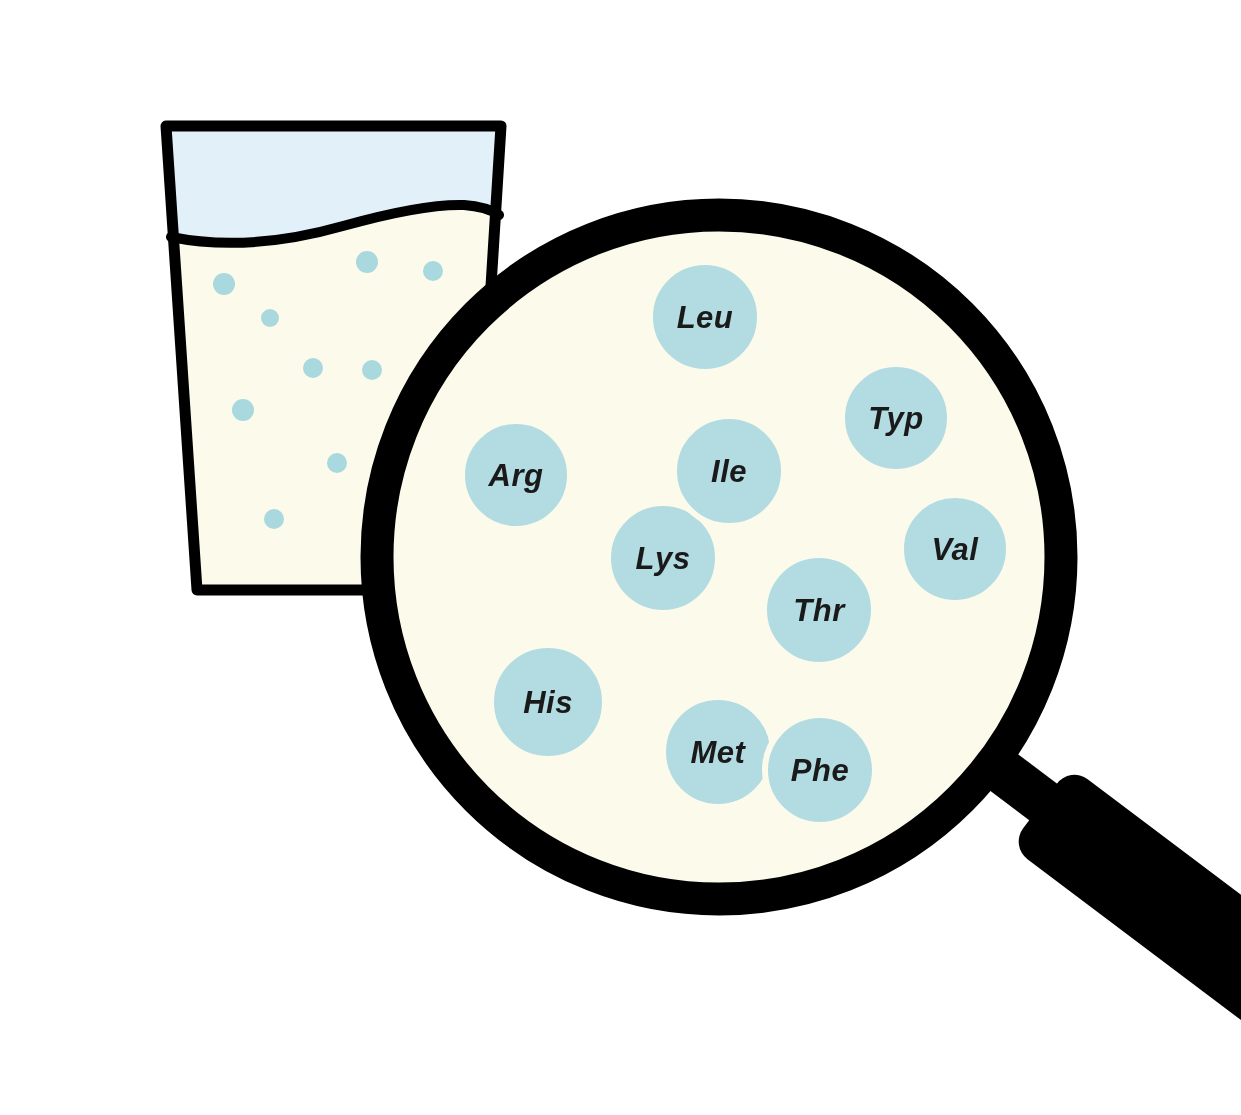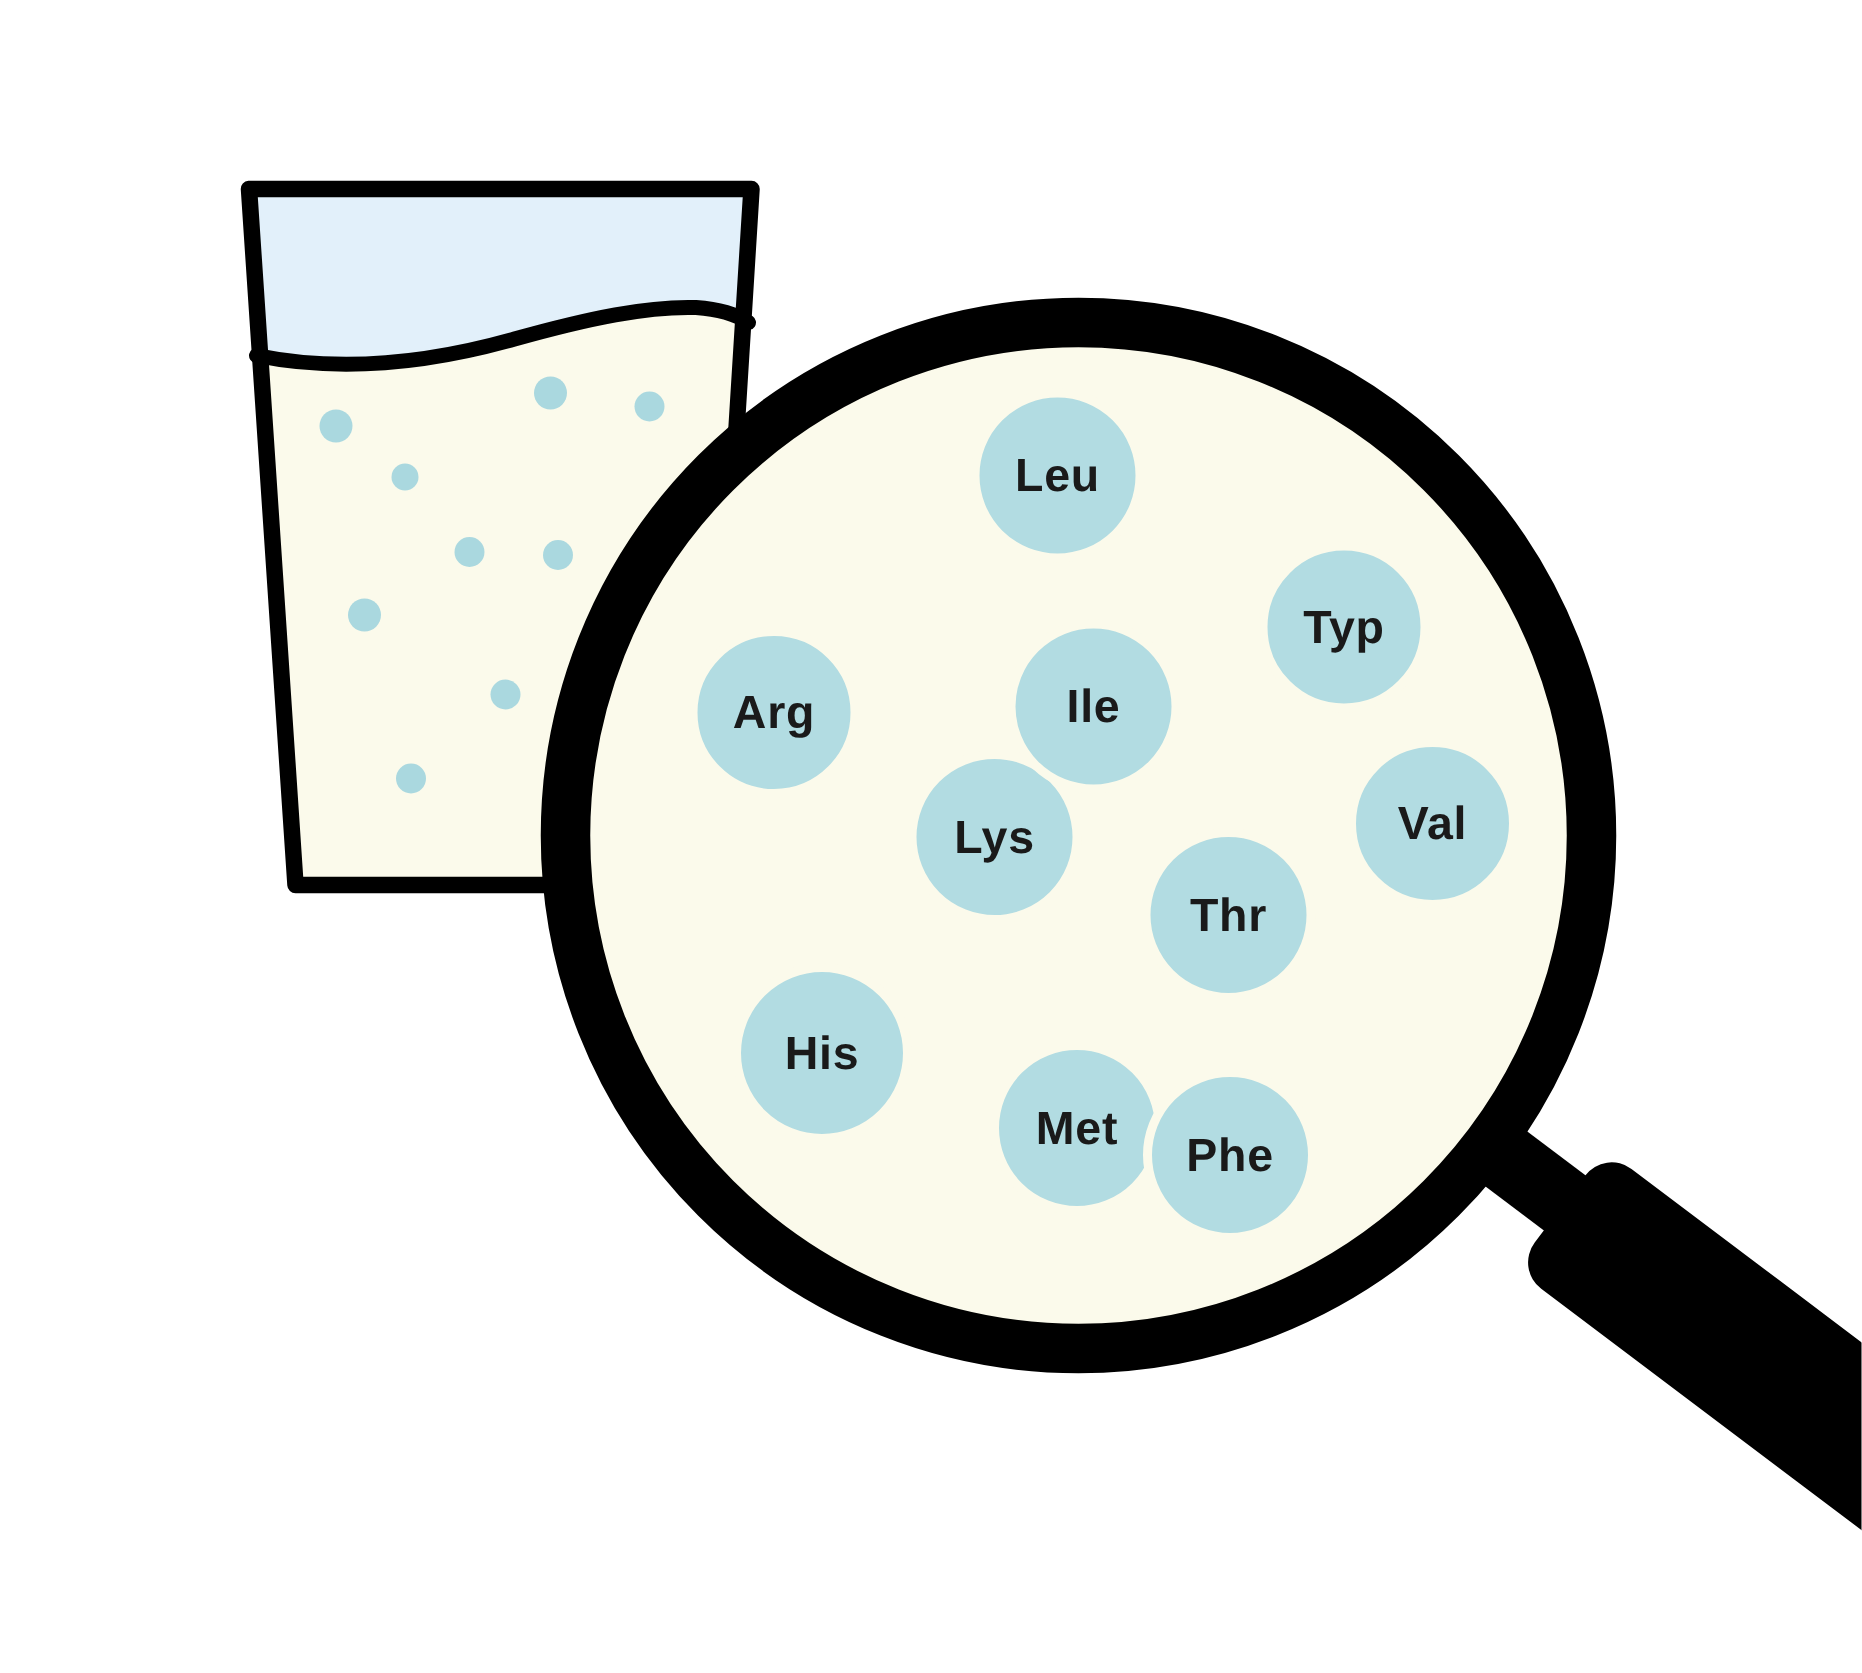--- a/index.html
+++ b/index.html
@@ -8,20 +8,21 @@
     background: #ffffff;
     width: 1241px;
     height: 1115px;
     overflow: hidden;
     font-family: "Liberation Sans", sans-serif;
   }
   #canvas-wrap {
     position: relative;
     width: 1198px;
     height: 1115px;
+    font-style: italic;
   }
   svg {
     display: block;
   }
   .amino-label {
     font-family: "Liberation Sans", sans-serif;
     font-weight: 600;
     font-size: 31px;
     letter-spacing: 0.5px;
   }

